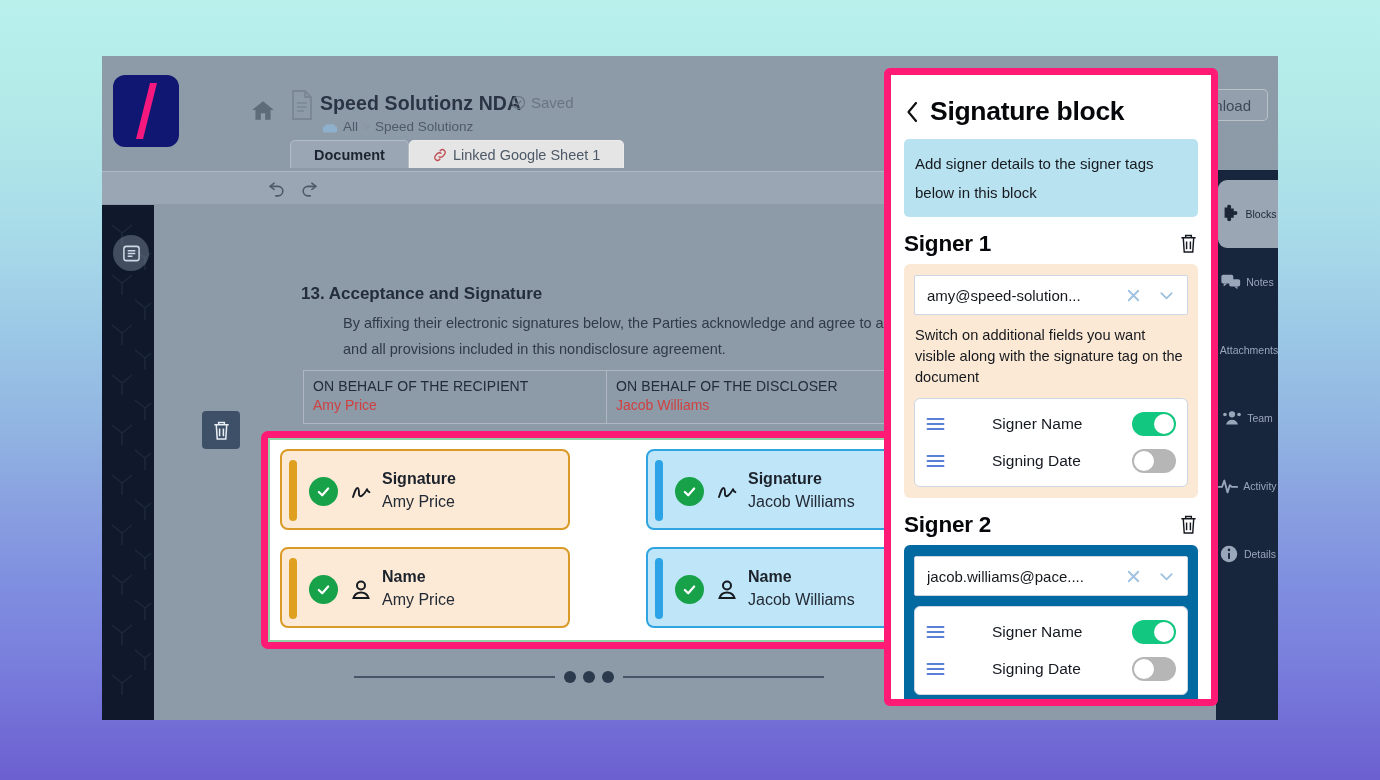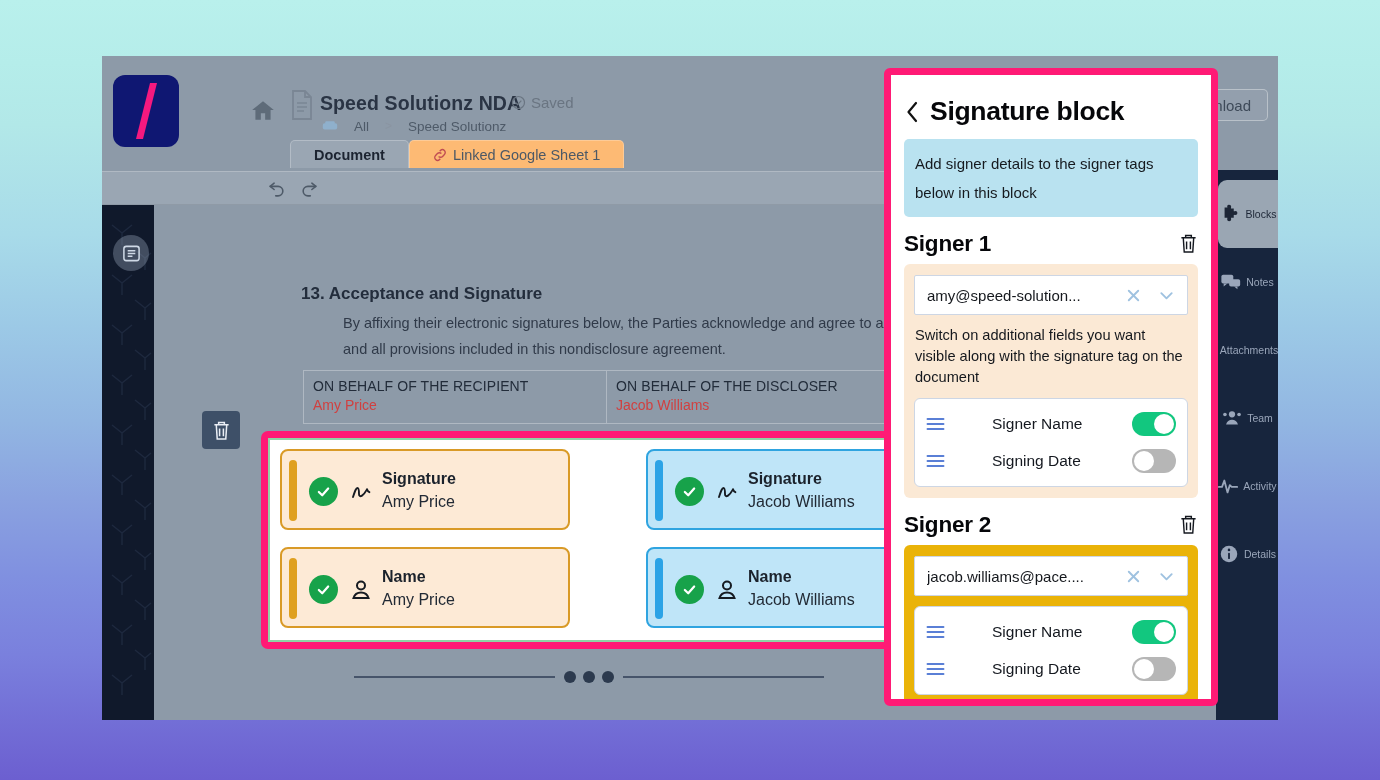--- a/index.html
+++ b/index.html
@@ -61,42 +61,42 @@
     white-space: nowrap;
   }
   .saved-wrap {
     position: absolute; left: 409px; top: 38px;
     display: flex; align-items: center; gap: 5px;
     color: #6a7582; font-size: 15px;
   }
   .saved-check { width: 15px; height: 15px; }
   .breadcrumb {
     position: absolute; left: 220px; top: 63px;
-    display: flex; align-items: flex-start; gap: 16px;
+    display: flex; align-items: flex-end; gap: 5px;
     font-size: 13.5px; color: #4e5a68;
     white-space: nowrap;
   }
   .drive-icon { width: 16px; height: 12px; color: #8fb0cc; }
   .crumb-sep { color: #8a94a1; font-size: 12px; }
 
   
   .tabs {
     position: absolute; left: 188px; top: 84px;
     display: flex; align-items: flex-end;
   }
   .tab {
     height: 28px; padding: 0 23px;
     display: flex; align-items: center; gap: 6px;
     font-size: 14.5px; color: #2f3a49;
     border-top-left-radius: 5px; border-top-right-radius: 5px;
     border: 1px solid rgba(255,255,255,.25);
     border-bottom: none;
   }
   .tab.active { background: #9aa6b3; font-weight: bold; color: #1c2431; }
-  .tab.inactive { background: #fdba74; color: #49soon; color: #49556380; color: #4d5966; }
+  .tab.inactive { background: #e5e5e5; color: #49soon; color: #49556380; color: #4d5966; }
   .link-icon { width: 14px; height: 14px; color: #c04d53; }
 
   
   .toolbar {
     position: absolute; left: 0; top: 115px;
     width: 1176px; height: 34px;
     background: #9aa6b3;
     border-top: 1px solid rgba(255,255,255,.22);
     border-bottom: 1px solid rgba(0,0,0,.07);
   }
@@ -296,21 +296,21 @@
 
   .signer-head {
     display: flex; align-items: center; justify-content: space-between;
     margin-top: 14px; margin-bottom: 7px;
   }
   .signer-title { font-size: 22.5px; font-weight: bold; color: #06070a; letter-spacing: -.2px; }
   .trash-ico { width: 19px; height: 22px; color: #14181f; }
 
   .signer-body { border-radius: 6px; padding: 11px 10px; }
   .signer-body.amber { background: #fbe9d5; }
-  .signer-body.blue  { background: #eab308; }
+  .signer-body.blue  { background: #0369a1; }
 
   .email-field {
     background: #ffffff;
     border: 1px solid #cdd6e4;
     border-radius: 2px;
     height: 40px;
     display: flex; align-items: center;
     padding: 0 12px;
   }
   .email-text {

